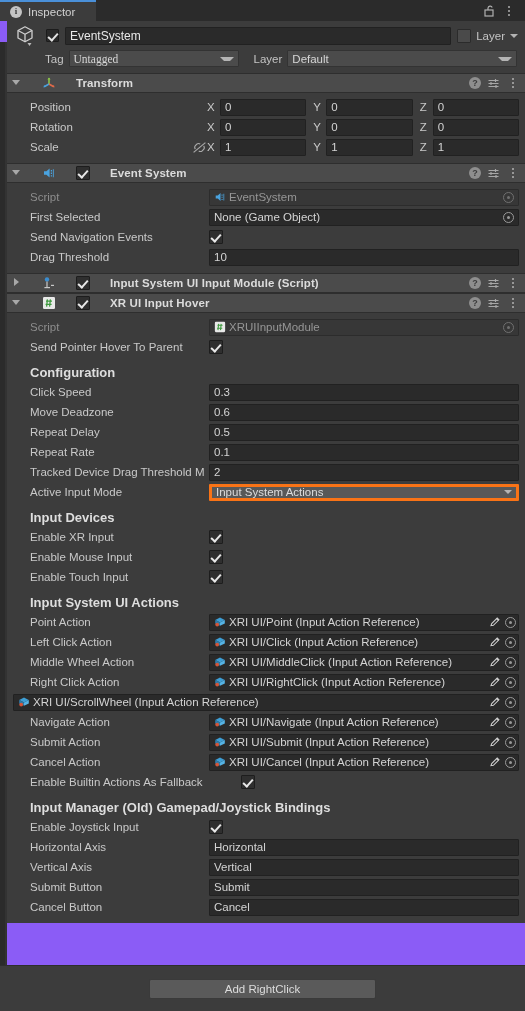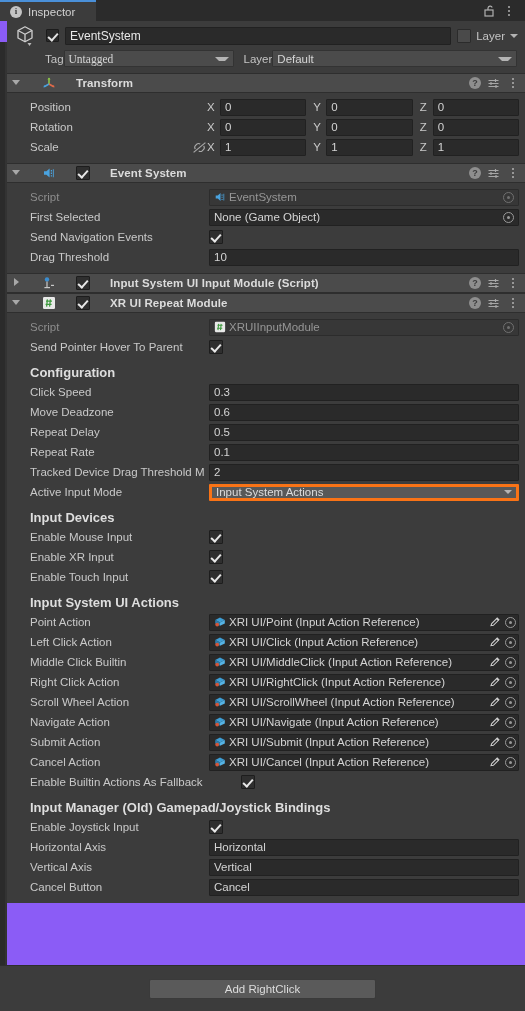--- a/index.html
+++ b/index.html
@@ -59,21 +59,21 @@
     flex: 1 1 auto; height: 18px; background: #2a2a2a; border: 1px solid #212121;
     color: #e8e8e8; font-size: 12px; padding: 0 4px; display: flex; align-items: center;
     border-radius: 1px;
   }
   .static-wrap { display: flex; align-items: center; gap: 5px; flex: 0 0 auto; }
   .static-lbl { font-size: 11.5px; color: #c4c4c4; }
   .caret-down {
     width: 0; height: 0; border-left: 4px solid transparent; border-right: 4px solid transparent;
     border-top: 4px solid #b4b4b4;
   }
-  .go-row2 { display: flex; align-items: center; height: 17px; margin-top: 5px; padding-left: 31px; justify-content: flex-end; }
+  .go-row2 { display: flex; align-items: center; gap: 5px; height: 17px; margin-top: 5px; padding-left: 31px; justify-content: flex-end; }
   .mini-lbl { font-size: 11.5px; color: #c4c4c4; }
   .dropdown {
     height: 17px; background: #4b4b4b; border: 1px solid #333;
     display: flex; align-items: center; padding: 0 4px; color: #d6d6d6;
     font-size: 11.5px; border-radius: 1px; position: relative; min-width: 0;
   }
   .dropdown .dd-caret { margin-left: auto; padding-left: 6px; }
 
   
   .comp-head {
@@ -422,21 +422,21 @@
         </div>
         <div class="comp-head">
           <span class="foldout"></span>
           <span style="display: inline-flex; align-items: center; justify-content: center; flex: 0 0 14px; width: 14px; height: 14px;">
             <svg width="14" height="14" viewBox="0 0 14 14">
               <rect x="1" y="1" width="12" height="12" rx="1.2" fill="#e9e9e9"></rect>
               <path d="M4 5 h6 M3.6 8.4 h6 M5.4 3.4 L4.6 10.6 M8.4 3.4 L7.6 10.6" stroke="#3f9a3f" stroke-width="1.25" fill="none"></path>
             </svg>
           </span>
           <span class="chk14"></span>
-          <span class="comp-title">XR UI Repeat Module</span>
+          <span class="comp-title">XR UI Input Hover</span>
           <span class="comp-head-right">
             <span class="help-icon">?</span>
             <span style="display: inline-flex; align-items: center; justify-content: center; flex: 0 0 13px; width: 13px; height: 13px;">
               <svg width="13" height="13" viewBox="0 0 13 13">
                 <path d="M1.5 3.5 h10 M1.5 6.5 h10 M1.5 9.5 h10" stroke="#a8a8a8" stroke-width="1.15"></path>
                 <path d="M8.5 2 v3 M4 5 v3 M9 8 v3" stroke="#a8a8a8" stroke-width="1.15"></path>
               </svg>
             </span>
             <span class="icon-btn" style="width: 13px;">
               <span class="kebab">
@@ -498,25 +498,25 @@
           </div>
           <div class="row">
             <span class="lbl">Active Input Mode</span>
             <span class="dd-field">
               <span>Input System Actions</span>
               <span class="caret-down" style="margin-left: auto;"></span>
             </span>
           </div>
           <div class="section-hdr">Input Devices</div>
           <div class="row">
+            <span class="lbl">Enable XR Input</span>
+            <span class="chk14"></span>
+          </div>
+          <div class="row">
             <span class="lbl">Enable Mouse Input</span>
-            <span class="chk14"></span>
-          </div>
-          <div class="row">
-            <span class="lbl">Enable XR Input</span>
             <span class="chk14"></span>
           </div>
           <div class="row">
             <span class="lbl">Enable Touch Input</span>
             <span class="chk14"></span>
           </div>
           <div class="section-hdr">Input System UI Actions</div>
           <div class="row">
             <span class="lbl">Point Action</span>
             <span class="field action">
@@ -553,21 +553,21 @@
               <span style="display: inline-flex; align-items: center; justify-content: center; flex: 0 0 13px; width: 13px; height: 13px;">
                 <svg width="12" height="12" viewBox="0 0 12 12">
                   <path d="M2 9.6 L2.7 7.6 L8.2 2.1 L9.9 3.8 L4.4 9.3 Z" fill="none" stroke="#cfcfcf" stroke-width="1.1"></path>
                   <path d="M7.6 2.7 L9.3 4.4" stroke="#cfcfcf" stroke-width="1.1"></path>
                 </svg>
               </span>
               <span class="obj-dot" style="margin-left: 1px;"></span>
             </span>
           </div>
           <div class="row">
-            <span class="lbl">Middle Click Builtin</span>
+            <span class="lbl">Middle Wheel Action</span>
             <span class="field action">
               <span style="display: inline-flex; align-items: center; justify-content: center; flex: 0 0 12px; width: 12px; height: 12px;">
                 <svg width="12" height="12" viewBox="0 0 12 12">
                   <path d="M1.2 4 L6 1.6 L10.8 4 L6 6.4 Z" fill="#3e9ed4"></path>
                   <path d="M1.2 4 v3.4 L6 9.8 V6.4 Z" fill="#2f7ba8"></path>
                   <path d="M10.8 4 v3.4 L6 9.8 V6.4 Z" fill="#55b3e4"></path>
                   <circle cx="3.2" cy="8.6" r="1.9" fill="#d4563a"></circle>
                 </svg>
               </span>
               <span class="txt" style="flex: 1 1 auto;">XRI UI/MiddleClick (Input Action Reference)</span>
@@ -595,21 +595,20 @@
               <span style="display: inline-flex; align-items: center; justify-content: center; flex: 0 0 13px; width: 13px; height: 13px;">
                 <svg width="12" height="12" viewBox="0 0 12 12">
                   <path d="M2 9.6 L2.7 7.6 L8.2 2.1 L9.9 3.8 L4.4 9.3 Z" fill="none" stroke="#cfcfcf" stroke-width="1.1"></path>
                   <path d="M7.6 2.7 L9.3 4.4" stroke="#cfcfcf" stroke-width="1.1"></path>
                 </svg>
               </span>
               <span class="obj-dot" style="margin-left: 1px;"></span>
             </span>
           </div>
           <div class="row">
-            <span class="lbl">Scroll Wheel Action</span>
             <span class="field action">
               <span style="display: inline-flex; align-items: center; justify-content: center; flex: 0 0 12px; width: 12px; height: 12px;">
                 <svg width="12" height="12" viewBox="0 0 12 12">
                   <path d="M1.2 4 L6 1.6 L10.8 4 L6 6.4 Z" fill="#3e9ed4"></path>
                   <path d="M1.2 4 v3.4 L6 9.8 V6.4 Z" fill="#2f7ba8"></path>
                   <path d="M10.8 4 v3.4 L6 9.8 V6.4 Z" fill="#55b3e4"></path>
                   <circle cx="3.2" cy="8.6" r="1.9" fill="#d4563a"></circle>
                 </svg>
               </span>
               <span class="txt" style="flex: 1 1 auto;">XRI UI/ScrollWheel (Input Action Reference)</span>
@@ -700,20 +699,26 @@
               <span class="txt">Horizontal</span>
             </span>
           </div>
           <div class="row">
             <span class="lbl">Vertical Axis</span>
             <span class="field">
               <span class="txt">Vertical</span>
             </span>
           </div>
           <div class="row">
+            <span class="lbl">Submit Button</span>
+            <span class="field">
+              <span class="txt">Submit</span>
+            </span>
+          </div>
+          <div class="row">
             <span class="lbl">Cancel Button</span>
             <span class="field">
               <span class="txt">Cancel</span>
             </span>
           </div>
         </div>
       </div>
 
   </div>
 

